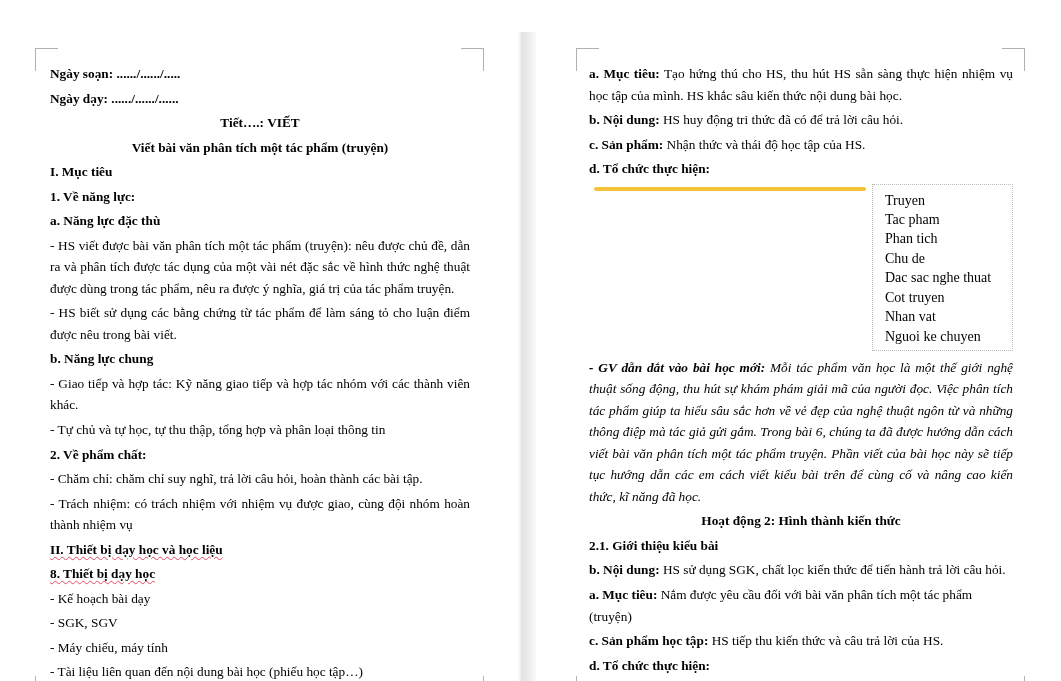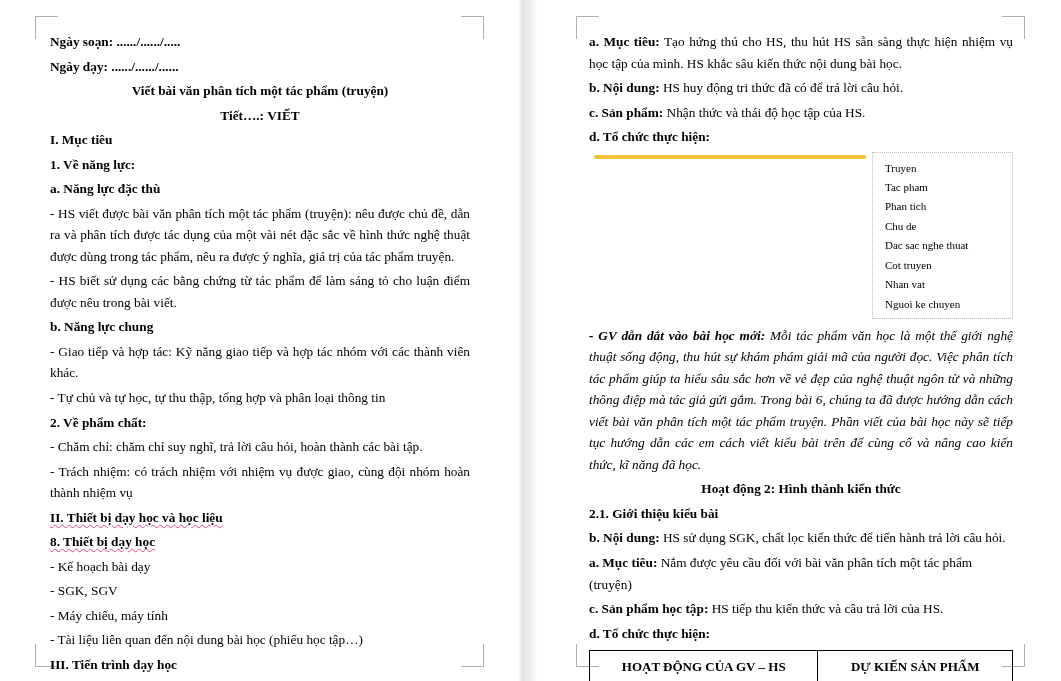--- a/index.html
+++ b/index.html
@@ -14,20 +14,21 @@
     font-family: "Liberation Serif", "DejaVu Serif", serif;
     color: #000000;
     position: relative;
   }
 
   
   #doc-viewer {
     position: absolute;
     inset: 0;
     background: #ec4899;
+    margin-top: 32px;
   }
 
   
   #drag-handle {
     position: absolute;
     left: 17px;
     top: 40px;
     width: 9px;
     height: 15px;
     display: grid;
@@ -133,21 +134,21 @@
     flex: 0 0 auto;
   }
   #wordlist-cell {
     flex: 1 1 auto;
     border-top: 1px dotted #bdbdbd;
     border-right: 1px dotted #bdbdbd;
     border-bottom: 1px dotted #bdbdbd;
     padding: 6px 0 4px 12px;
   }
   #wordlist-cell .w {
-    font-size: 11px;
+    font-size: 14px;
     line-height: 19.4px;
     white-space: nowrap;
   }
 
   
   #gv-hs-table {
     width: 100%;
     border-collapse: collapse;
     margin-top: 6px;
   }
@@ -180,22 +181,22 @@
 
   <div class="page" id="page-left">
     <div class="crop tl"></div>
     <div class="crop tr"></div>
     <div class="crop bl"></div>
     <div class="crop br"></div>
 
     <div class="body-col">
       <p class="b">Ngày soạn: ....../....../.....</p>
       <p class="b">Ngày dạy: ....../....../......</p>
+      <p class="b ctr">Tiết….: VIẾT</p>
       <p class="b ctr">Viết bài văn phân tích một tác phẩm (truyện)</p>
-      <p class="b ctr">Tiết….: VIẾT</p>
       <p class="b">I. Mục tiêu</p>
       <p class="b">1. Về năng lực:</p>
       <p class="b">a. Năng lực đặc thù</p>
       <p class="just">- HS viết được bài văn phân tích một tác phẩm (truyện): nêu được chủ đề, dẫn ra và phân tích được tác dụng của một vài nét đặc sắc về hình thức nghệ thuật được dùng trong tác phẩm, nêu ra được ý nghĩa, giá trị của tác phẩm truyện.</p>
       <p class="just">- HS biết sử dụng các bằng chứng từ tác phẩm để làm sáng tỏ cho luận điểm được nêu trong bài viết.</p>
       <p class="b">b. Năng lực chung</p>
       <p class="just">- Giao tiếp và hợp tác: Kỹ năng giao tiếp và hợp tác nhóm với các thành viên khác.</p>
       <p>- Tự chủ và tự học, tự thu thập, tổng hợp và phân loại thông tin</p>
       <p class="b">2. Về phẩm chất:</p>
       <p>- Chăm chỉ: chăm chỉ suy nghĩ, trả lời câu hỏi, hoàn thành các bài tập.</p>

